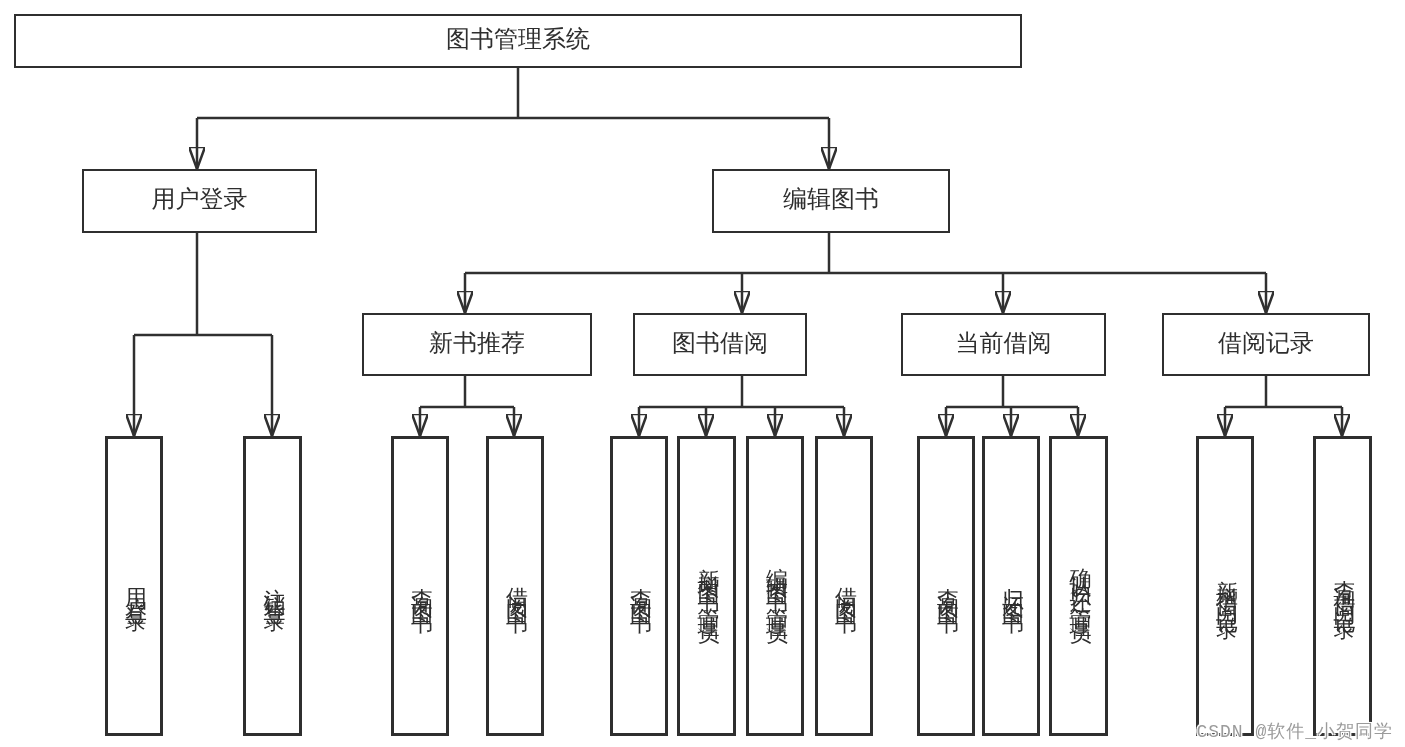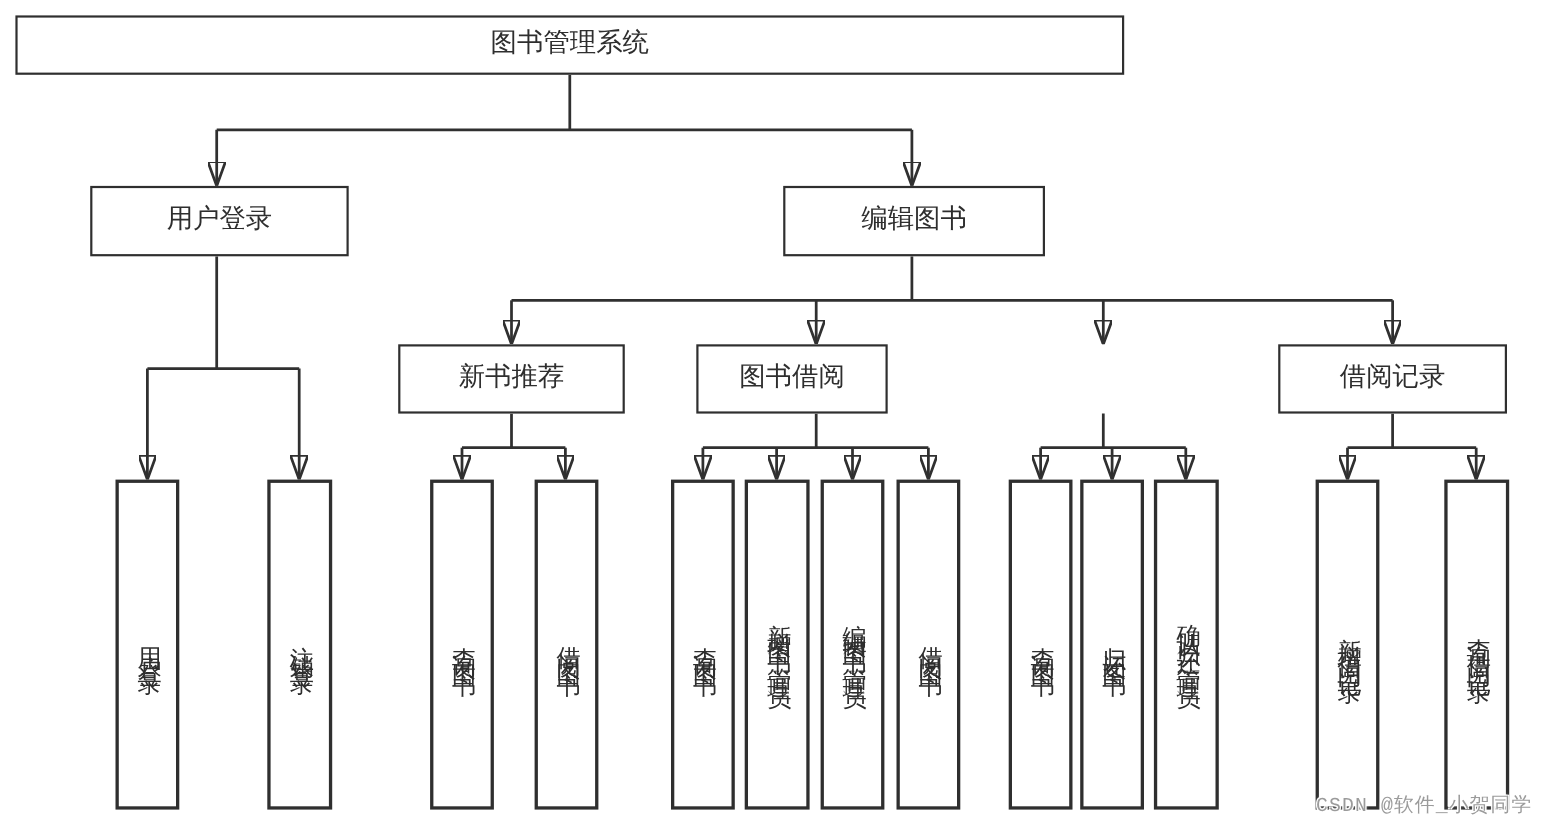--- a/index.html
+++ b/index.html
@@ -85,25 +85,28 @@
     <span>图书管理系统</span>
   </div>
 
   <div class="box" style="left:82px;top:169px;width:235px;height:64px">
     <span>用户登录</span>
   </div>
   <div class="box" style="left:712px;top:169px;width:238px;height:64px">
     <span>编辑图书</span>
   </div>
 
-  <div class="box" style="left:362px;top:313px;width:206px;height:63px">
+  <div class="box" style="left:362px;top:313px;width:230px;height:63px">
     <span>新书推荐</span>
   </div>
   <div class="box" style="left:633px;top:313px;width:174px;height:63px">
     <span>图书借阅</span>
+  </div>
+  <div class="box" style="left:901px;top:313px;width:205px;height:63px">
+    <span>当前借阅</span>
   </div>
   <div class="box" style="left:1162px;top:313px;width:208px;height:63px">
     <span>借阅记录</span>
   </div>
 
   <div class="box leaf" style="left:105px;top:436px;width:58px;height:300px">
     <span class="vtext">用户登录</span>
   </div>
   <div class="box leaf" style="left:243px;top:436px;width:59px;height:300px">
     <span class="vtext">注销登录</span>

